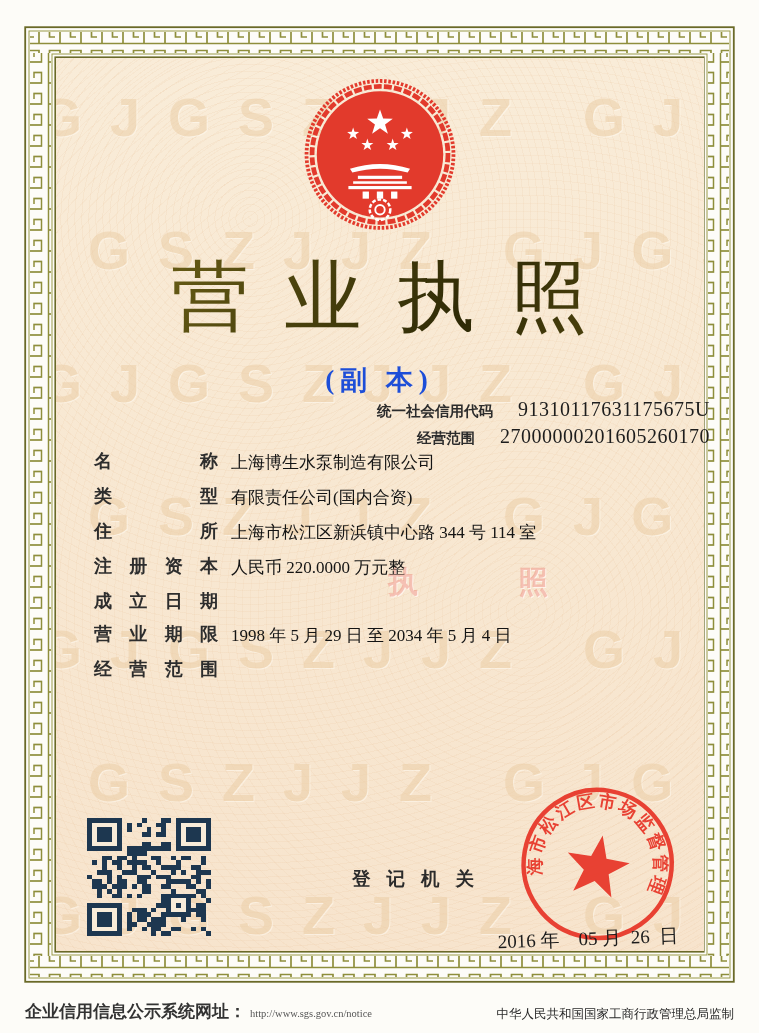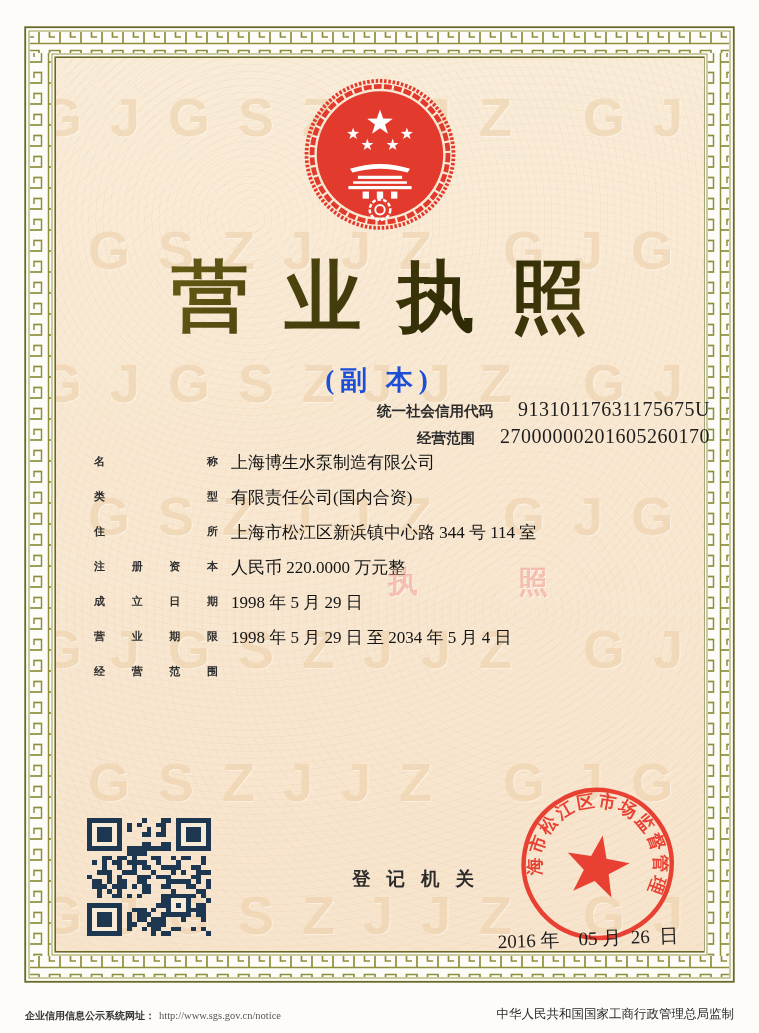--- a/index.html
+++ b/index.html
@@ -29,38 +29,38 @@
   .wm-red{
     position:absolute;left:388px;top:562px;
     font-size:30px;font-weight:bold;letter-spacing:46px;white-space:pre;
     color:rgba(233,122,106,.42);text-shadow:1px 1px 0 rgba(255,246,240,.85);
     z-index:1;
     text-align:center;
   }
   .emblem{position:absolute;left:299px;top:77px;z-index:2;}
   .title{
     position:absolute;left:0;top:246px;width:100%;text-align:center;z-index:2;
-    font-size:77px;font-weight:bold;letter-spacing:36px;text-indent:36px;
+    font-size:77px;font-weight:normal;letter-spacing:36px;text-indent:36px;
     font-family:"Liberation Serif",serif;
     background:linear-gradient(118deg,#8a7a1e 0%,#4c440e 38%,#2f2a06 62%,#6e5f16 100%);
     -webkit-background-clip:text;background-clip:text;color:transparent;
   }
   .subtitle{
     position:absolute;left:0;top:362px;width:100%;text-align:center;z-index:2;
     font-size:27px;font-weight:bold;letter-spacing:6px;color:#1d4ed8;
     font-family:"Liberation Serif",serif;
   }
   .codes{position:absolute;right:49px;top:398px;text-align:right;z-index:2;}
   .code-line{margin-bottom:4px;white-space:nowrap;}
   .code-label{font-weight:bold;font-size:14.5px;color:#2c2c2c;margin-right:25px;}
   .code-value{font-size:20px;color:#1d1d1d;font-family:"Liberation Serif",serif;letter-spacing:.5px;}
   .fields{position:absolute;left:94px;top:450px;width:592px;z-index:2;}
   .frow{display:flex;gap:13px;margin-bottom:10px;}
   .flabel{
-    width:124px;flex-shrink:0;font-weight:bold;font-size:11px;color:#2d2d2d;
+    width:124px;flex-shrink:0;font-weight:bold;font-size:18px;color:#2d2d2d;
     text-align:justify;text-align-last:justify;line-height:23px;
   }
   .fvalue{
     font-size:17px;color:#141414;line-height:25px;
     font-family:"Liberation Serif",serif;
     text-align:right;
   }
   .qr{position:absolute;left:87px;top:818px;z-index:2;}
   .registry{
     position:absolute;left:352px;top:866px;z-index:2;
@@ -68,21 +68,21 @@
   }
   .seal{position:absolute;left:492px;top:756px;z-index:3;transform:rotate(10deg);opacity:.95;}
   .seal-text{font-size:17.5px;font-weight:bold;letter-spacing:2.5px;fill:#e8392b;font-family:"Liberation Serif",serif;}
   .date{
     position:absolute;left:466px;top:926px;width:244px;text-align:center;z-index:4;
     font-size:19px;color:#1c1c1c;font-family:"Liberation Serif",serif;
     white-space:pre;transform:rotate(-2deg);
   }
   .footer{position:absolute;left:0;bottom:8px;width:100%;z-index:2;}
   .footer-left{position:absolute;left:25px;bottom:2px;white-space:nowrap;}
-  .footer-left-label{font-size:10px;font-weight:bold;color:#333;}
+  .footer-left-label{font-size:17px;font-weight:bold;color:#333;}
   .footer-left-url{font-size:10.5px;color:#555;font-family:"Liberation Serif",serif;margin-left:4px;margin-top:40px;}
   .footer-right{position:absolute;right:25px;bottom:2px;font-size:12.5px;color:#2a2a2a;white-space:nowrap;}
 </style>
 </head>
 <body>
 
 <div class="page">
 
   <svg class="border-svg" width="711" height="957" aria-hidden="true">
     <defs>
@@ -161,21 +161,20 @@
       <div class="frow">
         <div class="flabel">住所</div>
         <div class="fvalue">上海市松江区新浜镇中心路 344 号 114 室</div>
       </div>
       <div class="frow">
         <div class="flabel">注册资本</div>
         <div class="fvalue">人民币 220.0000 万元整</div>
       </div>
       <div class="frow">
         <div class="flabel">成立日期</div>
-        <div class="fvalue">1998 年 5 月 29 日</div>
       </div>
       <div class="frow">
         <div class="flabel">营业期限</div>
         <div class="fvalue">1998 年 5 月 29 日 至 2034 年 5 月 4 日</div>
       </div>
       <div class="frow">
         <div class="flabel">经营范围</div>
       </div>
     </div>
 

